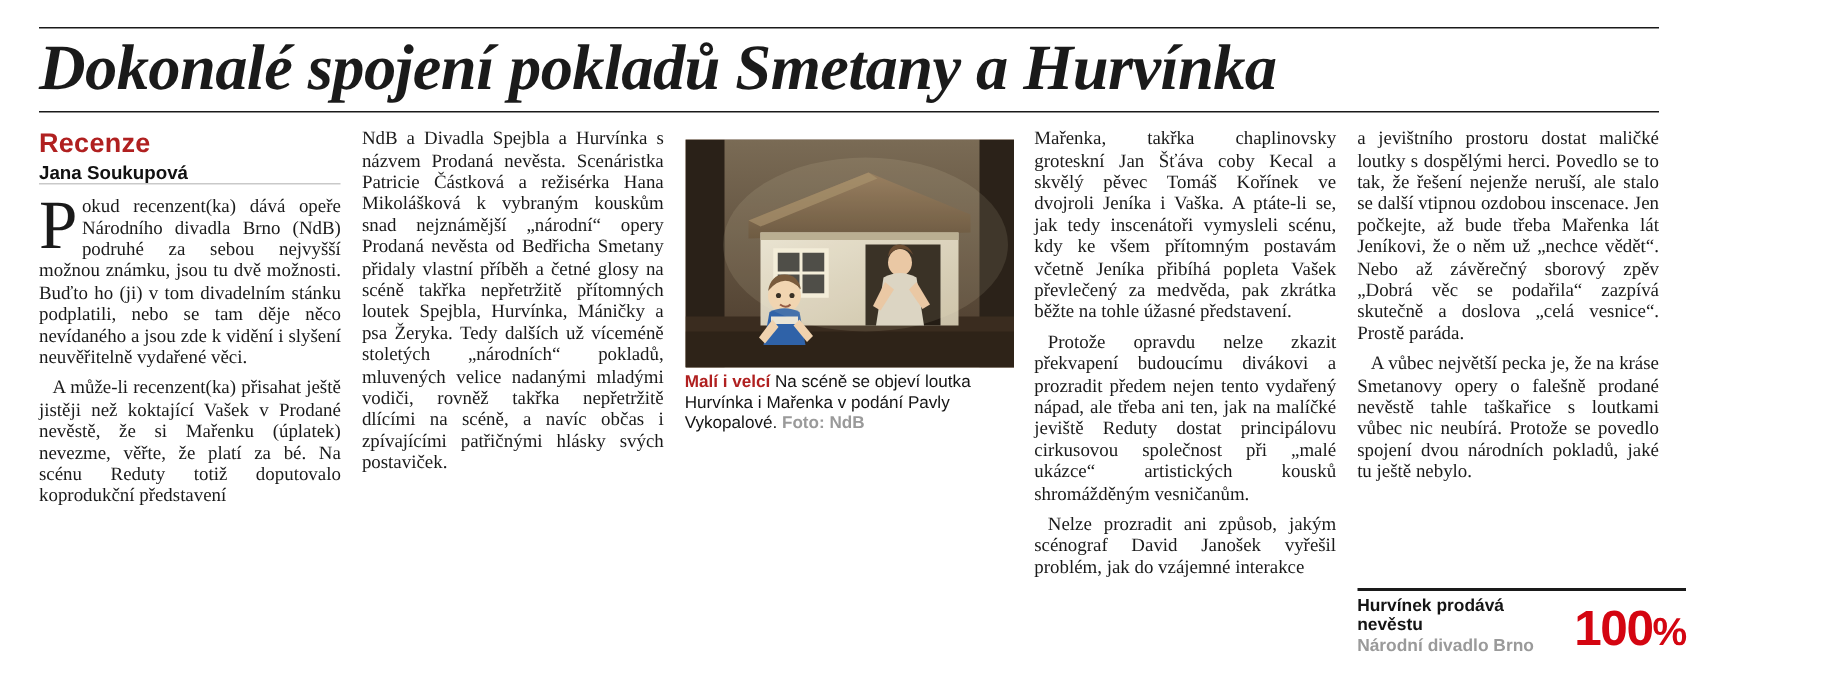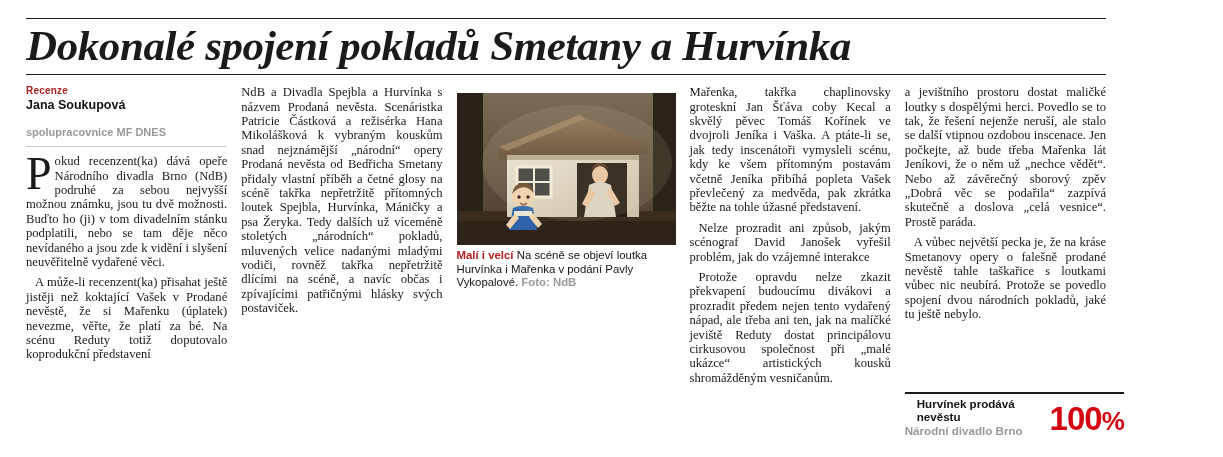--- a/index.html
+++ b/index.html
@@ -58,31 +58,31 @@
     text-align: justify;
     text-justify: inter-word;
     hyphens: auto;
     -webkit-hyphens: auto;
   }
   .col p + p { text-indent: 9px; }
   
   .kicker {
     font-family: "Liberation Sans", sans-serif;
     font-weight: bold;
-    font-size: 10px;
+    font-size: 18px;
     color: #b02020;
     margin: 0 0 2px 0;
     letter-spacing: .2px;
   }
   .byline-name {
     font-family: "Liberation Sans", sans-serif;
     font-weight: bold;
     font-size: 12.5px;
     color: #111;
-    margin: 0 0 14px 0;
+    margin: 0 0 0 0;
   }
   .byline-role {
     font-family: "Liberation Sans", sans-serif;
     font-weight: bold;
     font-size: 11px;
     color: #9a9a9a;
     margin: 0 0 8px 0;
   }
   .byline-rule {
     border-top: 1px solid #c9c9c9;
@@ -146,21 +146,20 @@
     justify-content: space-between;
   }
   .rating-text {
     font-family: "Liberation Sans", sans-serif;
     font-size: 11.6px;
     line-height: 13.2px;
   }
   .rating-title {
     font-weight: bold;
     color: #141414;
-    margin-left: 12px;
   }
   .rating-sub {
     font-weight: bold;
     color: #9a9a9a;
     margin-top: 1px;
   }
   .rating-score {
     font-family: "Liberation Sans", sans-serif;
     font-weight: bold;
     font-size: 33px;
@@ -180,21 +179,20 @@
 
   <div class="headline-rule-top"></div>
   <h1 class="headline">Dokonalé spojení pokladů Smetany a Hurvínka</h1>
   <div class="headline-rule-bottom"></div>
 
   <div class="columns">
 
     <div class="col">
       <div class="kicker">Recenze</div>
       <div class="byline-name">Jana Soukupová</div>
-      <div class="byline-role">spolupracovnice MF DNES</div>
       <div class="byline-rule"></div>
 
       <p class="dropcap-para"><span class="dropcap">P</span><span>okud recenzent(ka) dává opeře Národního divadla Brno (NdB) podruhé za sebou nejvyšší možnou známku, jsou tu dvě možnosti. Buďto ho (ji) v tom divadelním stánku podplatili, nebo se tam děje něco nevídaného a jsou zde k vidění i slyšení neuvěřitelně vydařené věci.</span></p>
       <p class="mt6">A může-li recenzent(ka) přisahat ještě jistěji než koktající Vašek v Prodané nevěstě, že si Mařenku (úplatek) nevezme, věřte, že platí za bé. Na scénu Reduty totiž doputovalo koprodukční představení</p>
     </div>
 
     <div class="col">
       <p>NdB a Divadla Spejbla a Hurvínka s názvem Prodaná nevěsta. Scenáristka Patricie Částková a režisérka Hana Mikolášková k vybraným kouskům snad nejznámější „národní“ opery Prodaná nevěsta od Bedřicha Smetany přidaly vlastní příběh a četné glosy na scéně takřka nepřetržitě přítomných loutek Spejbla, Hurvínka, Máničky a psa Žeryka. Tedy dalších už víceméně stoletých „národních“ pokladů, mluvených velice nadanými mladými vodiči, rovněž takřka nepřetržitě dlícími na scéně, a navíc občas i zpívajícími patřičnými hlásky svých postaviček.</p>
     </div>
 
@@ -258,22 +256,22 @@
         <div class="caption">
           <span class="cap-lead">Malí i velcí</span>
           <span>Na scéně se objeví loutka Hurvínka i Mařenka v podání Pavly Vykopalové.</span>
           <span class="cap-credit">Foto: NdB</span>
         </div>
       </div>
     </div>
 
     <div class="col">
       <p>Mařenka, takřka chaplinovsky groteskní Jan Šťáva coby Kecal a skvělý pěvec Tomáš Kořínek ve dvojroli Jeníka i Vaška. A ptáte-li se, jak tedy inscenátoři vymysleli scénu, kdy ke všem přítomným postavám včetně Jeníka přibíhá popleta Vašek převlečený za medvěda, pak zkrátka běžte na tohle úžasné představení.</p>
+      <p class="mt6">Protože opravdu nelze zkazit překvapení budoucímu divákovi a prozradit předem nejen tento vydařený nápad, ale třeba ani ten, jak na malíčké jeviště Reduty dostat principálovu cirkusovou společnost při „malé ukázce“ artistických kousků shromážděným vesničanům.</p>
       <p class="mt6">Nelze prozradit ani způsob, jakým scénograf David Janošek vyřešil problém, jak do vzájemné interakce</p>
-      <p class="mt6">Protože opravdu nelze zkazit překvapení budoucímu divákovi a prozradit předem nejen tento vydařený nápad, ale třeba ani ten, jak na malíčké jeviště Reduty dostat principálovu cirkusovou společnost při „malé ukázce“ artistických kousků shromážděným vesničanům.</p>
     </div>
 
     <div class="col">
       <p>a jevištního prostoru dostat maličké loutky s dospělými herci. Povedlo se to tak, že řešení nejenže neruší, ale stalo se další vtipnou ozdobou inscenace. Jen počkejte, až bude třeba Mařenka lát Jeníkovi, že o něm už „nechce vědět“. Nebo až závěrečný sborový zpěv „Dobrá věc se podařila“ zazpívá skutečně a doslova „celá vesnice“. Prostě paráda.</p>
       <p class="mt6">A vůbec největší pecka je, že na kráse Smetanovy opery o falešně prodané nevěstě tahle taškařice s loutkami vůbec nic neubírá. Protože se povedlo spojení dvou národních pokladů, jaké tu ještě nebylo.</p>
 
       <div class="rating">
         <div class="rating-rule"></div>
         <div class="rating-inner">
           <div class="rating-text">

